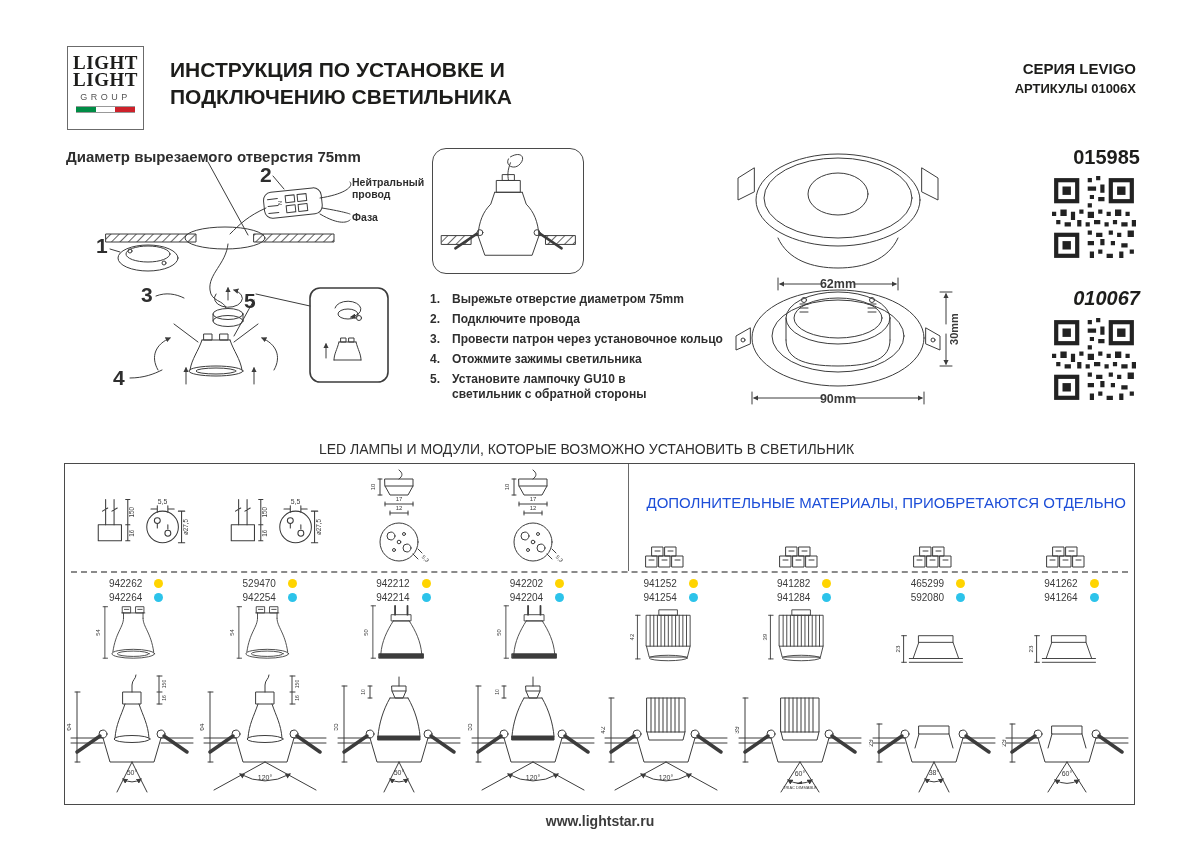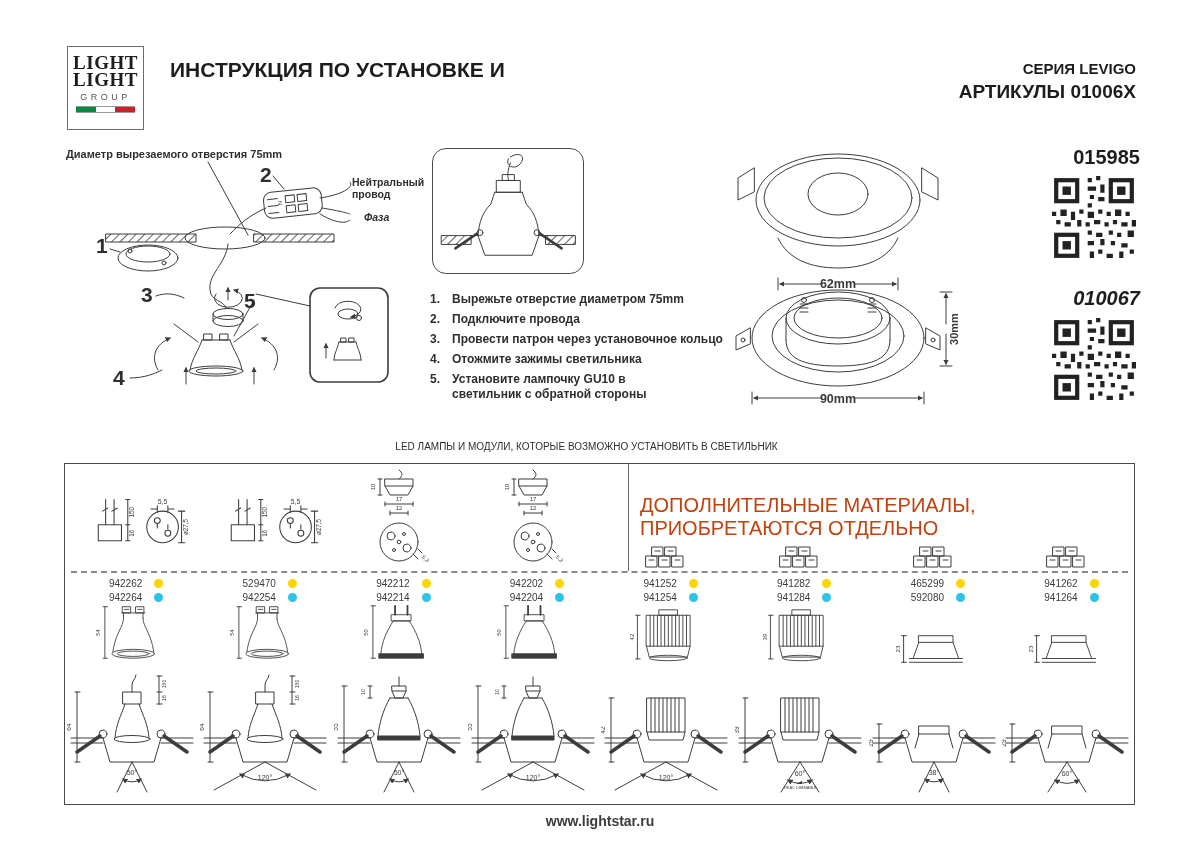--- a/index.html
+++ b/index.html
@@ -7,39 +7,39 @@
   .abs{position:absolute;}
   
   .logo-box{left:67px;top:46px;width:77px;height:84px;border:1px solid #6b6b6b;text-align:center;box-sizing:border-box;padding-top:7px;}
   .logo-word{font-family:"Liberation Serif",serif;font-weight:bold;font-size:19px;line-height:0.92;letter-spacing:0.5px;}
   .logo-group{font-size:9px;letter-spacing:3.5px;color:#555;margin-top:3px;}
   .logo-flag{display:flex;height:5px;margin:4px 8px 0 8px;border-top:1px solid #999;border-bottom:1px solid #999;}
   .logo-flag span{flex:1;height:100%;}
   .doc-title{left:170px;top:56px;font-size:21px;font-weight:bold;line-height:1.3;}
   .hdr-right{right:64px;top:60px;text-align:right;}
   .hdr-series{font-size:15px;font-weight:bold;}
-  .hdr-articles{font-size:19px;font-weight:bold;margin-top:4px;}
+  .hdr-articles{font-size:13px;font-weight:bold;margin-top:4px;}
   
-  .dlabel{font-size:11px;font-weight:bold;color:#2e2e2e;}
+  .dlabel{font-size:15px;font-weight:bold;color:#2e2e2e;}
   .dnum{font-size:21px;font-weight:bold;color:#2e2e2e;}
   .wire-label{font-size:10.5px;font-weight:bold;width:84px;line-height:1.15;color:#2e2e2e;}
   
   .fixture-box{left:432px;top:148px;width:152px;height:126px;border:1.6px solid #4a4a4a;border-radius:14px;box-sizing:border-box;}
   .steps{left:430px;top:292px;width:300px;font-size:12px;font-weight:bold;color:#2e2e2e;}
   .step{display:flex;margin-bottom:5px;line-height:1.25;}
   .step .n{width:22px;flex:none;}
   
   .art-code{font-size:20px;font-weight:bold;text-align:right;width:160px;}
   
-  .sect-title{left:0;top:441px;width:1173px;text-align:center;font-size:10px;color:#2e2e2e;}
+  .sect-title{left:0;top:441px;width:1173px;text-align:center;font-size:14px;color:#2e2e2e;}
   .lamp-table{left:64px;top:463px;width:1071px;height:342px;border:1.3px solid #4a4a4a;box-sizing:border-box;}
   .tbl-grid{position:absolute;left:0;top:0;right:0;bottom:0;display:grid;grid-template-columns:repeat(8,1fr);}
   .dash-line{position:absolute;left:6px;right:6px;top:107px;border-top:2px dashed #8a8a8a;}
   .vdivider{position:absolute;left:563px;top:0;height:107px;border-left:1.2px solid #6a6a6a;}
-  .add-title{position:absolute;left:575px;right:8px;top:30px;text-align:left;font-size:20px;color:#c2410c;}
+  .add-title{position:absolute;left:575px;right:8px;top:30px;text-align:right;font-size:15px;color:#1d4ed8;}
   .col{position:relative;height:100%;}
   .sock{position:absolute;left:0;right:0;top:0;height:107px;display:flex;justify-content:center;}
   .sock.gu10{align-items:center;padding-top:10px;}
   .sock.mr16{align-items:flex-start;padding-top:4px;}
   .sock.term{align-items:flex-end;padding-bottom:16px;}
   .codes{position:absolute;left:0;right:0;top:112px;height:30px;}
   .code-row{display:flex;justify-content:center;align-items:center;gap:12px;height:14px;}
   .code-row .code{font-size:10px;color:#3a3a3a;width:42px;text-align:right;}
   .dot{width:9px;height:9px;border-radius:50%;display:inline-block;}
   .lampbox{position:absolute;left:0;right:0;top:138px;height:66px;display:flex;justify-content:center;align-items:flex-end;}
@@ -235,20 +235,21 @@
   <div class="logo-group">GROUP</div>
   <div class="logo-flag">
     <span style="background:#008c45"></span>
       <span style="background:#ffffff"></span>
       <span style="background:#cd212a"></span>
   </div>
 </div>
 
 <div class="abs doc-title">
   <div>ИНСТРУКЦИЯ ПО УСТАНОВКЕ И</div>
+  <div>ПОДКЛЮЧЕНИЮ СВЕТИЛЬНИКА</div>
 </div>
 
 <div class="abs hdr-right">
   <div class="hdr-series">СЕРИЯ LEVIGO</div>
   <div class="hdr-articles">АРТИКУЛЫ 01006X</div>
 </div>
 
 <svg class="abs" style="left:58px;top:142px;" width="370" height="265" viewBox="0 0 370 265">
   <g class="ln">
     <path d="M150 20 L190 93"></path>
@@ -305,21 +306,21 @@
     <path d="M128 242 V226" marker-end="url(#arr)"></path>
     <path d="M196 242 V226" marker-end="url(#arr)"></path>
     <path d="M72 236 C86 236 96 232 104 228"></path>
   </g>
   <text class="dtx" font-size="6" transform="rotate(-90 224 61)" x="224" y="61">N</text>
 </svg>
 
 <div class="abs dlabel" style="left:66px;top:148px;">Диаметр вырезаемого отверстия 75mm</div>
 <div class="abs dnum" style="left:260px;top:163px;">2</div>
 <div class="abs wire-label" style="left:352px;top:176px;">Нейтральный провод</div>
-<div class="abs wire-label" style="left:364px;top:211px;font-style:italic;">Фаза</div>
+<div class="abs wire-label" style="left:352px;top:211px;">Фаза</div>
 <div class="abs dnum" style="left:96px;top:234px;">1</div>
 <div class="abs dnum" style="left:141px;top:283px;">3</div>
 <div class="abs dnum" style="left:244px;top:289px;">5</div>
 <div class="abs dnum" style="left:113px;top:366px;">4</div>
 
 <div class="abs fixture-box">
   <svg width="149" height="122" viewBox="0 0 150 124">
     <g class="ln">
       <path d="M78 8 c10 -6 16 0 10 7 c-6 7 -16 2 -12 -5"></path>
       <path d="M78 14 c-3 8 -3 12 -2 18"></path>

